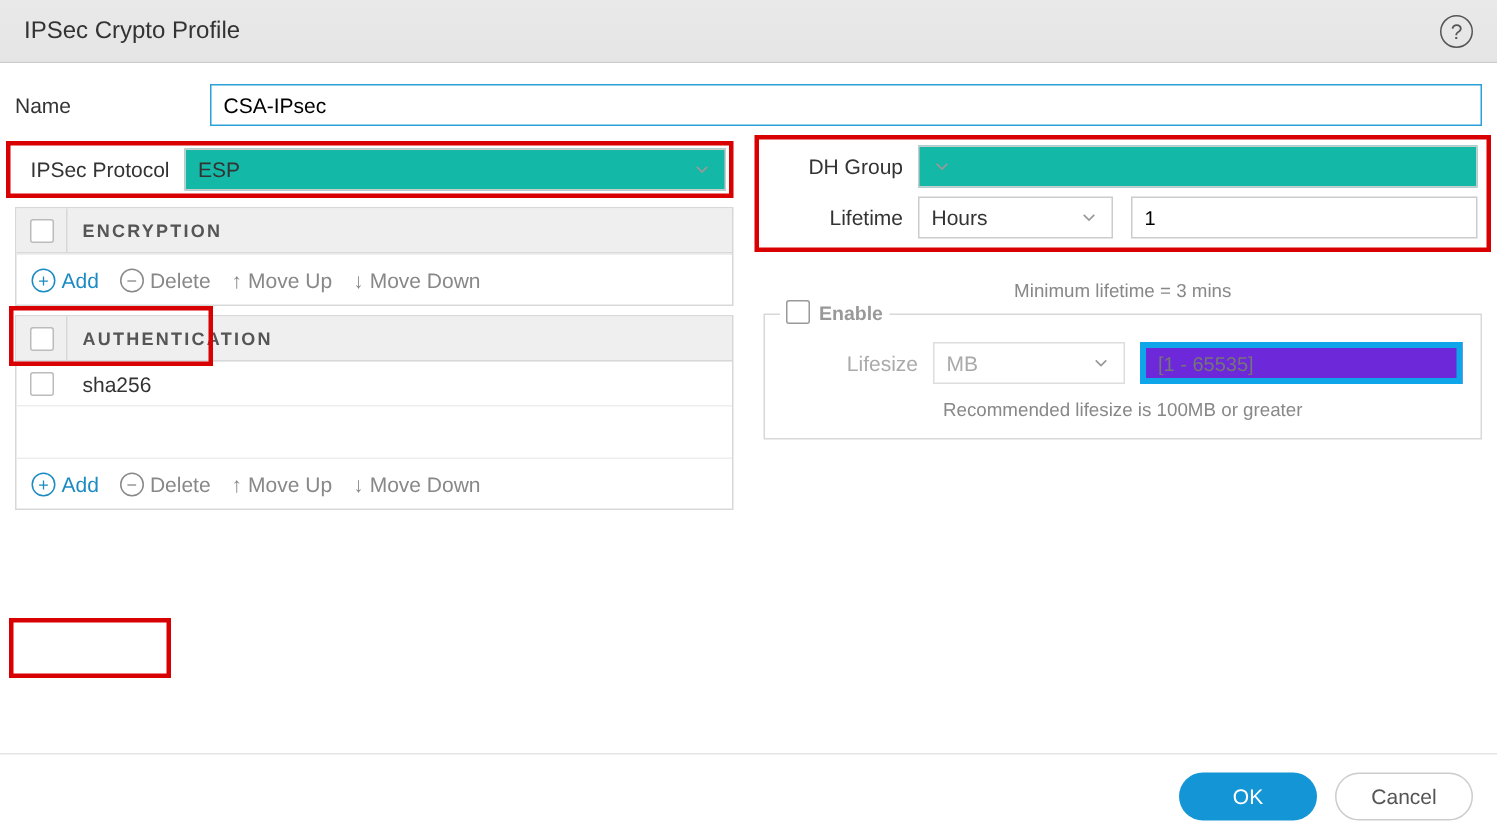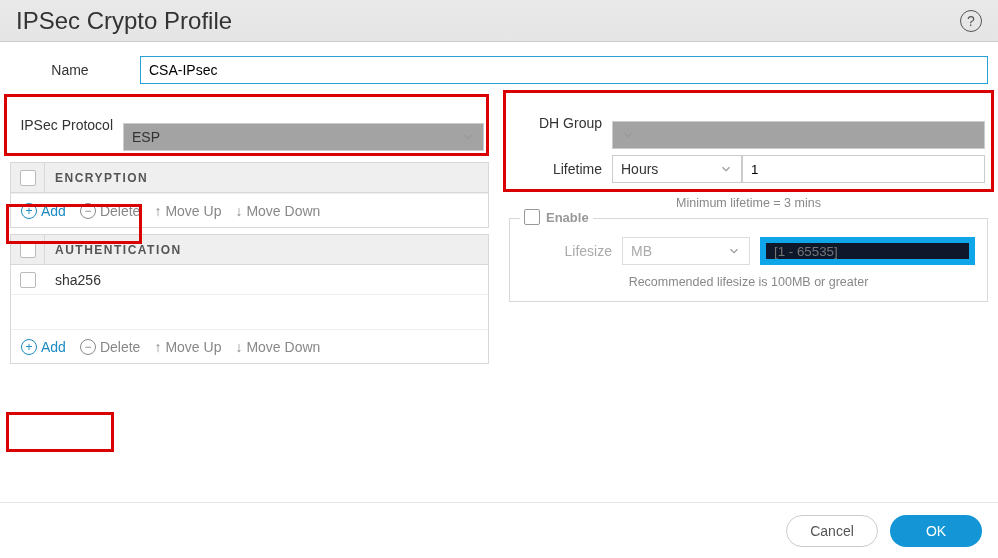--- a/index.html
+++ b/index.html
@@ -1,30 +1,30 @@
 <!DOCTYPE html>
 <html><head>
 <meta charset="utf-8">
 <style>
   * { box-sizing: border-box; }
   html, body { margin:0; padding:0; font-family: "Segoe UI", Arial, sans-serif; font-size:14px; color:#333; background:#fff; }
   .window { width:998px; height:558px; position:relative; }
   .titlebar { height:42px; background:linear-gradient(#e9e9e9,#e5e5e5); border-bottom:1px solid #ccc; display:flex; align-items:center; padding:0 16px; }
-  .titlebar h1 { font-size:24px; font-weight:400; color:#333; margin:0; flex:1; }
+  .titlebar h1 { font-size:16px; font-weight:400; color:#333; margin:0; flex:1; }
   .help-icon { width:22px; height:22px; border:1.5px solid #555; border-radius:50%; display:flex; align-items:center; justify-content:center; font-size:14px; color:#555; cursor:pointer; }
   .content { padding:14px 10px 0 10px; }
   .row { display:flex; align-items:center; }
   .name-row { margin-bottom:10px; }
-  .name-label { width:130px; text-align:center; padding-right:10px; color:#333; }
+  .name-label { width:130px; text-align:left; padding-right:10px; color:#333; }
   .name-input { flex:1; height:28px; border:1.5px solid #2aa1d8; padding:0 8px; font-size:14px; outline:none; }
   .cols { display:flex; gap:20px; }
   .col { flex:1; min-width:0; }
   .field-row { display:flex; align-items:center; margin-bottom:6px; }
   .field-label { width:120px; text-align:right; padding-right:10px; color:#333; }
-  .select { flex:1; height:28px; border:1px solid #ccc; display:flex; align-items:center; padding:0 8px; position:relative; background:#a3a3a3; cursor:pointer;margin-top:24px; }
+  .select { flex:1; height:28px; border:1px solid #ccc; display:flex; align-items:center; padding:0 8px; position:relative; background:#14b8a6; cursor:pointer; }
   .select span { flex:1; }
   .chev { width:14px; height:14px; color:#888; }
   .redbox { border:3px solid #d80000; margin-left:-6px; padding:2px; }
   .redbox .field-label { width:114px; }
   .panel { border:1px solid #d8d8d8; margin-top:6px; }
   .panel-header { height:30px; background:#efefef; border-bottom:1px solid #d8d8d8; display:flex; align-items:center; }
   .hdr-check { width:34px; display:flex; align-items:center; justify-content:center; border-right:1px solid #d8d8d8; height:100%; }
   .hdr-title { padding-left:10px; letter-spacing:1.5px; font-size:12px; color:#555; font-weight:600; }
   .panel-body { min-height:30px; }
   .body-tall { height:130px; }
@@ -32,33 +32,33 @@
   .panel-row { height:30px; border-bottom:1px solid #eee; display:flex; align-items:center; }
   .row-check { width:34px; display:flex; align-items:center; justify-content:center; height:100%; }
   .row-text { padding-left:10px; }
   .checkbox { width:16px; height:16px; border:1.5px solid #bbb; border-radius:2px; background:#fff; cursor:pointer; }
   .panel-actions { height:34px; display:flex; align-items:center; gap:14px; padding:0 10px; border-top:1px solid #eee; color:#888; font-size:14px;}
   .action { display:flex; align-items:center; gap:4px; cursor:pointer; }
   .action.enabled { color:#1b8bc1; }
   .circle-icon { width:16px; height:16px; border:1.5px solid currentColor; border-radius:50%; display:flex; align-items:center; justify-content:center; font-size:12px; line-height:1; }
   .arrow { font-size:14px; }
   .red-overlay { position:absolute; border:3px solid #d80000; pointer-events:none; }
-  .hint { text-align:center; color:#888; font-size:12.5px; margin:4px 0 8px 0; }
+  .hint { text-align:center; color:#888; font-size:12.5px; margin:19px 0 8px 0; }
   .fieldset { border:1px solid #d8d8d8; padding:18px 12px 12px 12px; position:relative; }
   .fs-legend { position:absolute; top:-10px; left:10px; background:#fff; padding:0 4px; display:flex; align-items:center; gap:6px; color:#999; font-weight:600; font-size:13px;}
   .lifesize-row { display:flex; align-items:center; gap:10px; }
   .ls-label { width:90px; text-align:right; padding-right:0; color:#aaa; }
   .ls-select { width:128px; height:28px; border:1px solid #ddd; display:flex; align-items:center; padding:0 8px; color:#aaa; background:#fff;}
-  .ls-input { flex:1; height:28px; border:6px solid #0ea5e9; padding:0 8px; color:#aaa; background:#0f172a;}
+  .ls-input { flex:1; height:28px; border:4px solid #0ea5e9; padding:0 8px; color:#aaa; background:#6d28d9;}
   .footer { position:absolute; bottom:0; left:0; right:0; height:56px; border-top:1px solid #e5e5e5; display:flex; align-items:center; justify-content:flex-end; padding:0 16px; gap:12px; }
   .btn { min-width:92px; height:32px; border-radius:16px; display:flex; align-items:center; justify-content:center; font-size:14px; cursor:pointer; }
   .btn-primary { background:#1496d6; color:#fff; border:none; }
   .btn-secondary { background:#fff; color:#555; border:1px solid #ccc; }
   .right-red { border:3px solid #d80000; padding:4px 6px 6px 6px; margin:-4px -6px 2px -6px;}
-  .lt-row { display:flex; align-items:flex-end; gap:0; }
+  .lt-row { display:flex; align-items:flex-end; gap:12px; }
   .lt-select { width:130px; height:28px; border:1px solid #ccc; display:flex; align-items:center; padding:0 8px; background:#fff; cursor:pointer;}
   .lt-input { flex:1; height:28px; border:1px solid #ccc; padding:0 8px; background:#fff;}
   svg.chev { stroke:#999; }
 </style>
 </head>
 <body>
 <div class="window">
 
 <div class="titlebar">
   <h1>IPSec Crypto Profile</h1>
@@ -191,17 +191,17 @@
           </div>
           <input class="ls-input" disabled="" placeholder="[1 - 65535]" style="">
         </div>
         <div class="hint" style="margin:10px 0 0 0;">Recommended lifesize is 100MB or greater</div>
       </div>
     </div>
   </div>
 </div>
 
 <div class="footer">
+  <div class="btn btn-primary">OK</div>
   <div class="btn btn-secondary">Cancel</div>
-  <div class="btn btn-primary">OK</div>
 </div>
 
 </div>
 
 </body></html>

